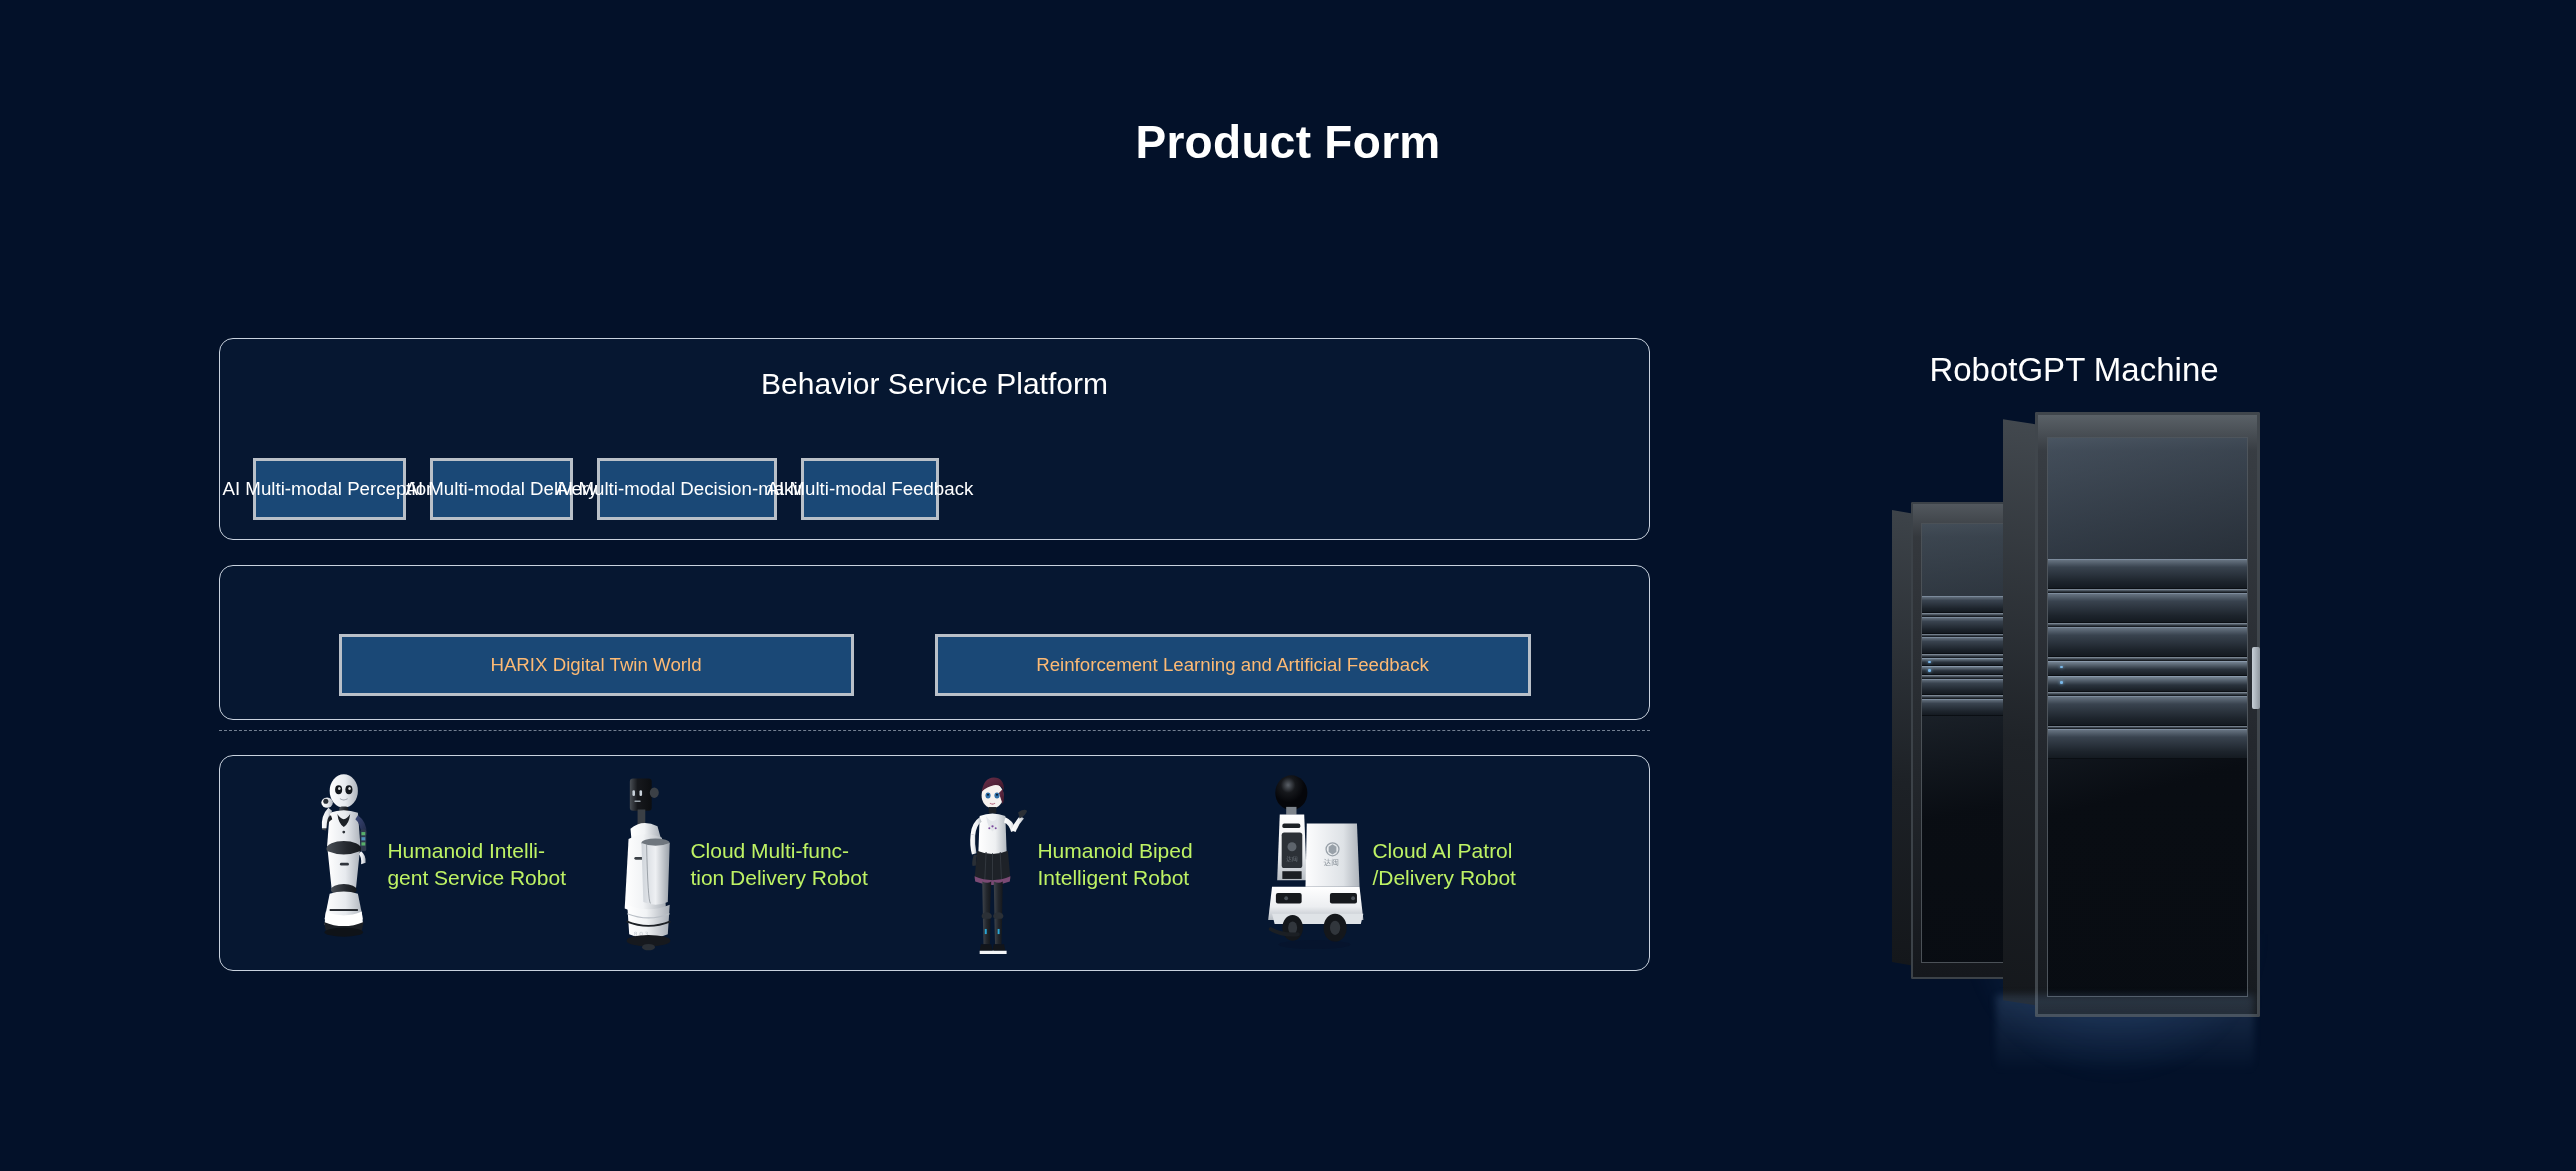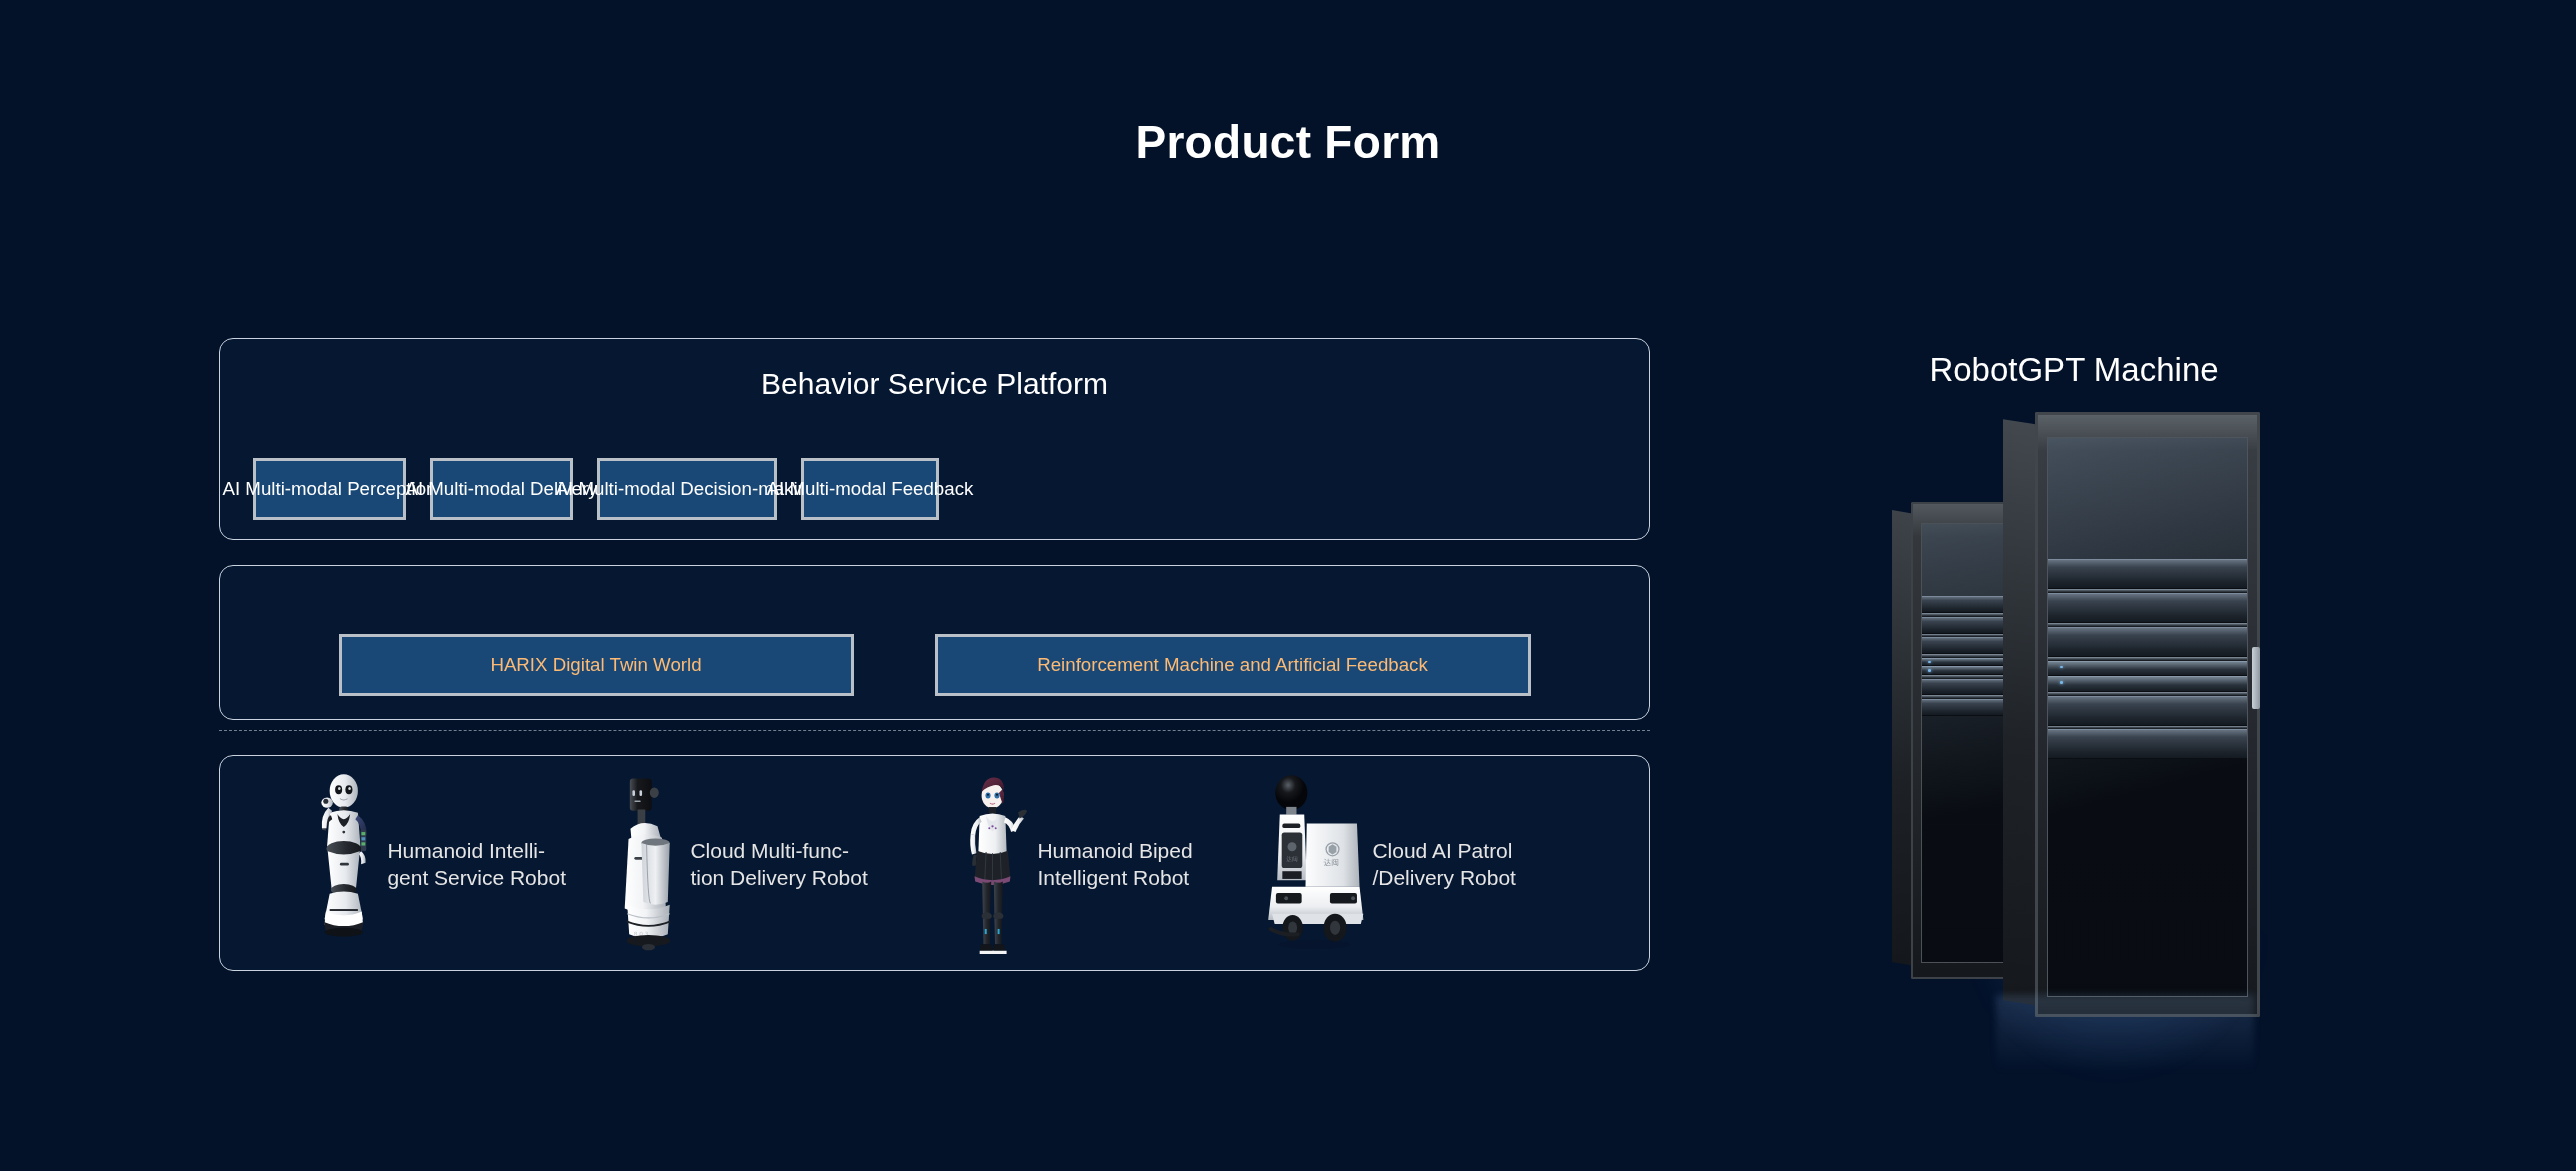--- a/index.html
+++ b/index.html
@@ -73,21 +73,21 @@
   }
 
   
   .robot-row{
     position:absolute; left:84px; top:0; width:1346px; height:216px;
     display:flex; align-items:center;
   }
   .robot-item{ display:flex; align-items:center; }
   .robot-art{ position:relative; flex:0 0 auto; }
   .robot-label{
-    font-size:21px; line-height:1.30; color:#e5e5e5; white-space:pre-line;
+    font-size:21px; line-height:1.30; color:#bef264; white-space:pre-line;
     margin-left:6.4px;
   }
 
   
   .machine-title{
     position:absolute; left:1752px; top:351px; width:644px;
     text-align:center; font-size:33px; color:#ffffff; font-weight:400;
   }
   .rack-stage{
     position:absolute; left:1887px; top:412px; width:399px; height:631px;
@@ -203,21 +203,21 @@
     </div>
   </div>
 </div>
 
 <div class="panel" id="panel-world">
   <div class="world-row">
     <div class="world-chip" id="world-harix">
       <span>HARIX Digital Twin World</span>
     </div>
     <div class="world-chip" id="world-rlhf">
-      <span>Reinforcement Machine and Artificial Feedback</span>
+      <span>Reinforcement Learning and Artificial Feedback</span>
     </div>
   </div>
 </div>
 
 <div class="divider"></div>
 
 <div class="panel" id="panel-robots">
   <div class="robot-row">
 
     <div class="robot-item" style="width:309px">

